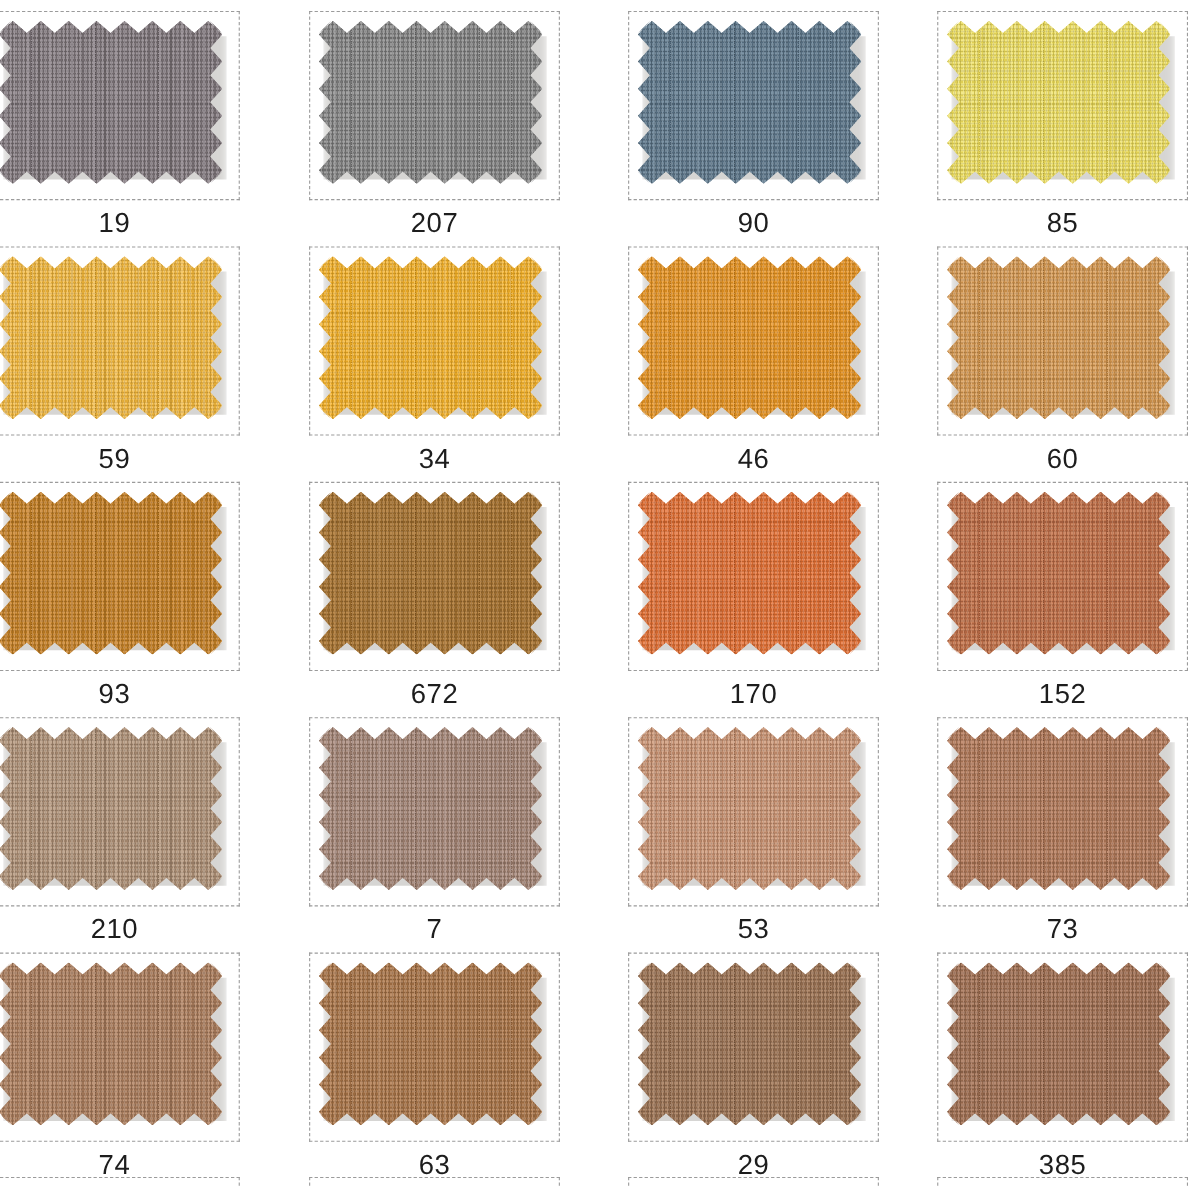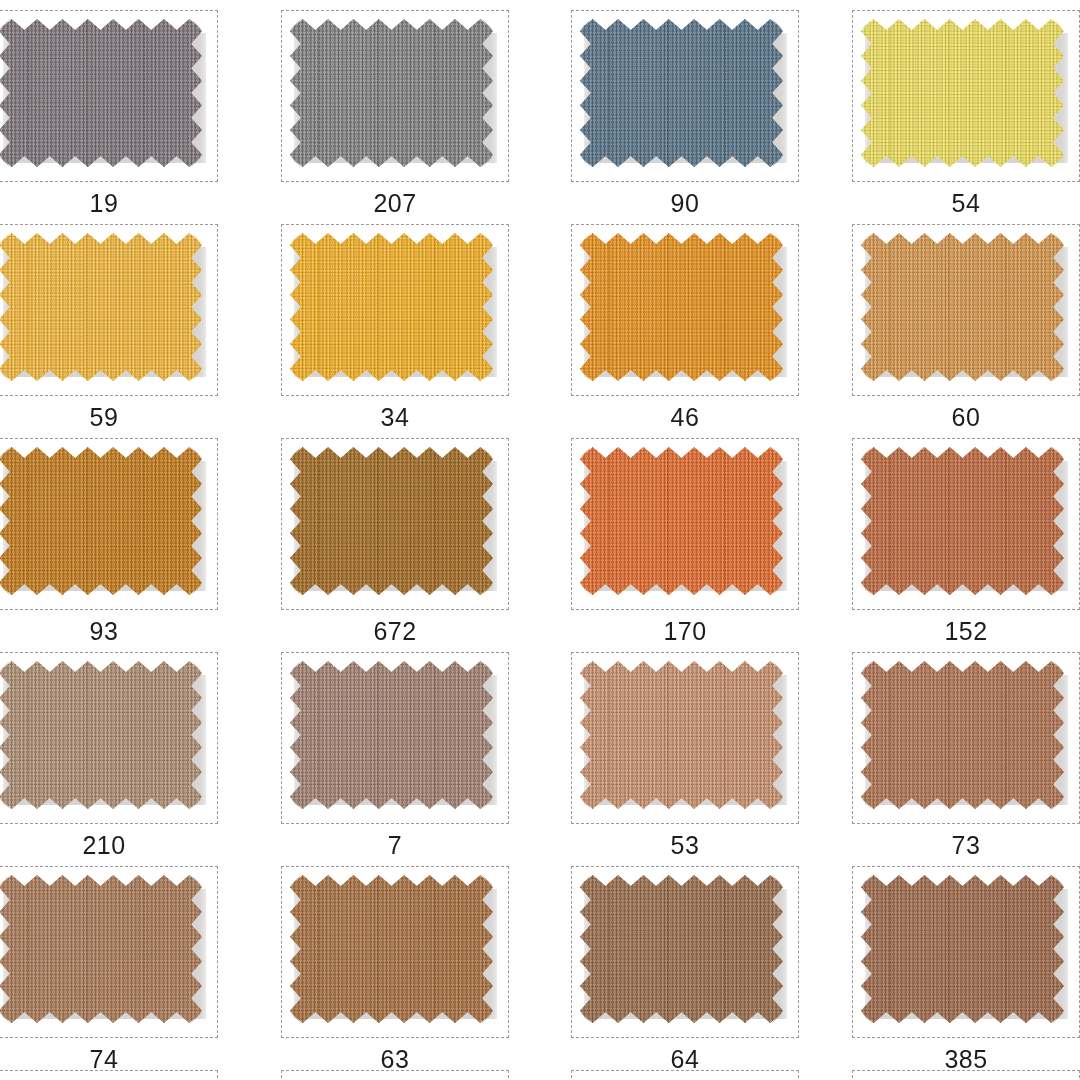--- a/index.html
+++ b/index.html
@@ -77,21 +77,21 @@
     </div>
     <div class="cell" style="left: 852px; top: 10px;">
       <div class="box"></div>
       <div class="swatch-wrap">
         <div class="shadow"></div>
         <div class="swatch" style="--pink: polygon(0.00px 11.00px,12.69px 0.00px,25.38px 11.00px,38.06px 0.00px,50.75px 11.00px,63.44px 0.00px,76.13px 11.00px,88.81px 0.00px,101.50px 11.00px,114.19px 0.00px,126.88px 11.00px,139.56px 0.00px,152.25px 11.00px,164.94px 0.00px,177.63px 11.00px,190.31px 0.00px,203.00px 11.00px,192.00px 0.00px,203.00px 12.33px,192.00px 24.67px,203.00px 37.00px,192.00px 49.33px,203.00px 61.67px,192.00px 74.00px,203.00px 86.33px,192.00px 98.67px,203.00px 111.00px,192.00px 123.33px,203.00px 135.67px,192.00px 148.00px,203.00px 137.00px,190.31px 148.00px,177.63px 137.00px,164.94px 148.00px,152.25px 137.00px,139.56px 148.00px,126.88px 137.00px,114.19px 148.00px,101.50px 137.00px,88.81px 148.00px,76.13px 137.00px,63.44px 148.00px,50.75px 137.00px,38.06px 148.00px,25.38px 137.00px,12.69px 148.00px,0.00px 137.00px,11.00px 148.00px,0.00px 135.67px,11.00px 123.33px,0.00px 111.00px,11.00px 98.67px,0.00px 86.33px,11.00px 74.00px,0.00px 61.67px,11.00px 49.33px,0.00px 37.00px,11.00px 24.67px,0.00px 12.33px,11.00px 0.00px); background: rgb(236, 223, 110);">
           <div class="weave" style="background-image: repeating-linear-gradient(90deg, rgb(221, 205, 82) 0px, rgb(221, 205, 82) 1px, transparent 1px, transparent 2px, rgb(244, 234, 145) 2px, rgb(244, 234, 145) 3px, transparent 3px, transparent 4px), repeating-linear-gradient(0deg, rgb(221, 205, 82) 0px, rgb(221, 205, 82) 1px, transparent 1px, transparent 2px, rgb(244, 234, 145) 2px, rgb(244, 234, 145) 3px, transparent 3px, transparent 4px), repeating-linear-gradient(90deg, rgb(203, 185, 62) 0px, rgb(203, 185, 62) 1px, transparent 1px, transparent 29px), repeating-linear-gradient(0deg, rgb(203, 185, 62) 0px, rgb(203, 185, 62) 1px, transparent 1px, transparent 26px), radial-gradient(circle at 30% 35%, rgba(255, 255, 255, 0.13), transparent 60%); background-blend-mode: normal; opacity: 0.85;"></div>
           <div class="weave" style="background-image: repeating-linear-gradient(90deg, rgba(0, 0, 0, 0.14) 0px, rgba(0, 0, 0, 0.14) 1px, transparent 1px, transparent 3px), repeating-linear-gradient(0deg, rgba(0, 0, 0, 0.12) 0px, rgba(0, 0, 0, 0.12) 1px, transparent 1px, transparent 3px); opacity: 0.6;"></div>
         </div>
       </div>
-      <div class="label">54</div>
+      <div class="label">85</div>
     </div>
     <div class="cell" style="left: -10px; top: 224px;">
       <div class="box"></div>
       <div class="swatch-wrap">
         <div class="shadow"></div>
         <div class="swatch" style="--pink: polygon(0.00px 11.00px,12.69px 0.00px,25.38px 11.00px,38.06px 0.00px,50.75px 11.00px,63.44px 0.00px,76.13px 11.00px,88.81px 0.00px,101.50px 11.00px,114.19px 0.00px,126.88px 11.00px,139.56px 0.00px,152.25px 11.00px,164.94px 0.00px,177.63px 11.00px,190.31px 0.00px,203.00px 11.00px,192.00px 0.00px,203.00px 12.33px,192.00px 24.67px,203.00px 37.00px,192.00px 49.33px,203.00px 61.67px,192.00px 74.00px,203.00px 86.33px,192.00px 98.67px,203.00px 111.00px,192.00px 123.33px,203.00px 135.67px,192.00px 148.00px,203.00px 137.00px,190.31px 148.00px,177.63px 137.00px,164.94px 148.00px,152.25px 137.00px,139.56px 148.00px,126.88px 137.00px,114.19px 148.00px,101.50px 137.00px,88.81px 148.00px,76.13px 137.00px,63.44px 148.00px,50.75px 137.00px,38.06px 148.00px,25.38px 137.00px,12.69px 148.00px,0.00px 137.00px,11.00px 148.00px,0.00px 135.67px,11.00px 123.33px,0.00px 111.00px,11.00px 98.67px,0.00px 86.33px,11.00px 74.00px,0.00px 61.67px,11.00px 49.33px,0.00px 37.00px,11.00px 24.67px,0.00px 12.33px,11.00px 0.00px); background: rgb(241, 188, 79);">
           <div class="weave" style="background-image: repeating-linear-gradient(90deg, rgb(224, 168, 51) 0px, rgb(224, 168, 51) 1px, transparent 1px, transparent 2px, rgb(247, 205, 116) 2px, rgb(247, 205, 116) 3px, transparent 3px, transparent 4px), repeating-linear-gradient(0deg, rgb(224, 168, 51) 0px, rgb(224, 168, 51) 1px, transparent 1px, transparent 2px, rgb(247, 205, 116) 2px, rgb(247, 205, 116) 3px, transparent 3px, transparent 4px), repeating-linear-gradient(90deg, rgb(205, 148, 32) 0px, rgb(205, 148, 32) 1px, transparent 1px, transparent 29px), repeating-linear-gradient(0deg, rgb(205, 148, 32) 0px, rgb(205, 148, 32) 1px, transparent 1px, transparent 26px), radial-gradient(circle at 30% 35%, rgba(255, 255, 255, 0.13), transparent 60%); background-blend-mode: normal; opacity: 0.85;"></div>
           <div class="weave" style="background-image: repeating-linear-gradient(90deg, rgba(0, 0, 0, 0.14) 0px, rgba(0, 0, 0, 0.14) 1px, transparent 1px, transparent 3px), repeating-linear-gradient(0deg, rgba(0, 0, 0, 0.12) 0px, rgba(0, 0, 0, 0.12) 1px, transparent 1px, transparent 3px); opacity: 0.6;"></div>
         </div>
       </div>
@@ -242,21 +242,21 @@
     </div>
     <div class="cell" style="left: 571px; top: 866px;">
       <div class="box"></div>
       <div class="swatch-wrap">
         <div class="shadow"></div>
         <div class="swatch" style="--pink: polygon(0.00px 11.00px,12.69px 0.00px,25.38px 11.00px,38.06px 0.00px,50.75px 11.00px,63.44px 0.00px,76.13px 11.00px,88.81px 0.00px,101.50px 11.00px,114.19px 0.00px,126.88px 11.00px,139.56px 0.00px,152.25px 11.00px,164.94px 0.00px,177.63px 11.00px,190.31px 0.00px,203.00px 11.00px,192.00px 0.00px,203.00px 12.33px,192.00px 24.67px,203.00px 37.00px,192.00px 49.33px,203.00px 61.67px,192.00px 74.00px,203.00px 86.33px,192.00px 98.67px,203.00px 111.00px,192.00px 123.33px,203.00px 135.67px,192.00px 148.00px,203.00px 137.00px,190.31px 148.00px,177.63px 137.00px,164.94px 148.00px,152.25px 137.00px,139.56px 148.00px,126.88px 137.00px,114.19px 148.00px,101.50px 137.00px,88.81px 148.00px,76.13px 137.00px,63.44px 148.00px,50.75px 137.00px,38.06px 148.00px,25.38px 137.00px,12.69px 148.00px,0.00px 137.00px,11.00px 148.00px,0.00px 135.67px,11.00px 123.33px,0.00px 111.00px,11.00px 98.67px,0.00px 86.33px,11.00px 74.00px,0.00px 61.67px,11.00px 49.33px,0.00px 37.00px,11.00px 24.67px,0.00px 12.33px,11.00px 0.00px); background: rgb(160, 122, 92);">
           <div class="weave" style="background-image: repeating-linear-gradient(90deg, rgb(138, 101, 73) 0px, rgb(138, 101, 73) 1px, transparent 1px, transparent 2px, rgb(181, 145, 117) 2px, rgb(181, 145, 117) 3px, transparent 3px, transparent 4px), repeating-linear-gradient(0deg, rgb(138, 101, 73) 0px, rgb(138, 101, 73) 1px, transparent 1px, transparent 2px, rgb(181, 145, 117) 2px, rgb(181, 145, 117) 3px, transparent 3px, transparent 4px), repeating-linear-gradient(90deg, rgb(118, 84, 57) 0px, rgb(118, 84, 57) 1px, transparent 1px, transparent 29px), repeating-linear-gradient(0deg, rgb(118, 84, 57) 0px, rgb(118, 84, 57) 1px, transparent 1px, transparent 26px), radial-gradient(circle at 30% 35%, rgba(255, 255, 255, 0.13), transparent 60%); background-blend-mode: normal; opacity: 0.85;"></div>
           <div class="weave" style="background-image: repeating-linear-gradient(90deg, rgba(0, 0, 0, 0.14) 0px, rgba(0, 0, 0, 0.14) 1px, transparent 1px, transparent 3px), repeating-linear-gradient(0deg, rgba(0, 0, 0, 0.12) 0px, rgba(0, 0, 0, 0.12) 1px, transparent 1px, transparent 3px); opacity: 0.6;"></div>
         </div>
       </div>
-      <div class="label">64</div>
+      <div class="label">29</div>
     </div>
     <div class="cell" style="left: 852px; top: 866px;">
       <div class="box"></div>
       <div class="swatch-wrap">
         <div class="shadow"></div>
         <div class="swatch" style="--pink: polygon(0.00px 11.00px,12.69px 0.00px,25.38px 11.00px,38.06px 0.00px,50.75px 11.00px,63.44px 0.00px,76.13px 11.00px,88.81px 0.00px,101.50px 11.00px,114.19px 0.00px,126.88px 11.00px,139.56px 0.00px,152.25px 11.00px,164.94px 0.00px,177.63px 11.00px,190.31px 0.00px,203.00px 11.00px,192.00px 0.00px,203.00px 12.33px,192.00px 24.67px,203.00px 37.00px,192.00px 49.33px,203.00px 61.67px,192.00px 74.00px,203.00px 86.33px,192.00px 98.67px,203.00px 111.00px,192.00px 123.33px,203.00px 135.67px,192.00px 148.00px,203.00px 137.00px,190.31px 148.00px,177.63px 137.00px,164.94px 148.00px,152.25px 137.00px,139.56px 148.00px,126.88px 137.00px,114.19px 148.00px,101.50px 137.00px,88.81px 148.00px,76.13px 137.00px,63.44px 148.00px,50.75px 137.00px,38.06px 148.00px,25.38px 137.00px,12.69px 148.00px,0.00px 137.00px,11.00px 148.00px,0.00px 135.67px,11.00px 123.33px,0.00px 111.00px,11.00px 98.67px,0.00px 86.33px,11.00px 74.00px,0.00px 61.67px,11.00px 49.33px,0.00px 37.00px,11.00px 24.67px,0.00px 12.33px,11.00px 0.00px); background: rgb(165, 119, 92);">
           <div class="weave" style="background-image: repeating-linear-gradient(90deg, rgb(143, 99, 72) 0px, rgb(143, 99, 72) 1px, transparent 1px, transparent 2px, rgb(185, 142, 117) 2px, rgb(185, 142, 117) 3px, transparent 3px, transparent 4px), repeating-linear-gradient(0deg, rgb(143, 99, 72) 0px, rgb(143, 99, 72) 1px, transparent 1px, transparent 2px, rgb(185, 142, 117) 2px, rgb(185, 142, 117) 3px, transparent 3px, transparent 4px), repeating-linear-gradient(90deg, rgb(123, 82, 57) 0px, rgb(123, 82, 57) 1px, transparent 1px, transparent 29px), repeating-linear-gradient(0deg, rgb(123, 82, 57) 0px, rgb(123, 82, 57) 1px, transparent 1px, transparent 26px), radial-gradient(circle at 30% 35%, rgba(255, 255, 255, 0.13), transparent 60%); background-blend-mode: normal; opacity: 0.85;"></div>
           <div class="weave" style="background-image: repeating-linear-gradient(90deg, rgba(0, 0, 0, 0.14) 0px, rgba(0, 0, 0, 0.14) 1px, transparent 1px, transparent 3px), repeating-linear-gradient(0deg, rgba(0, 0, 0, 0.12) 0px, rgba(0, 0, 0, 0.12) 1px, transparent 1px, transparent 3px); opacity: 0.6;"></div>
         </div>
       </div>

